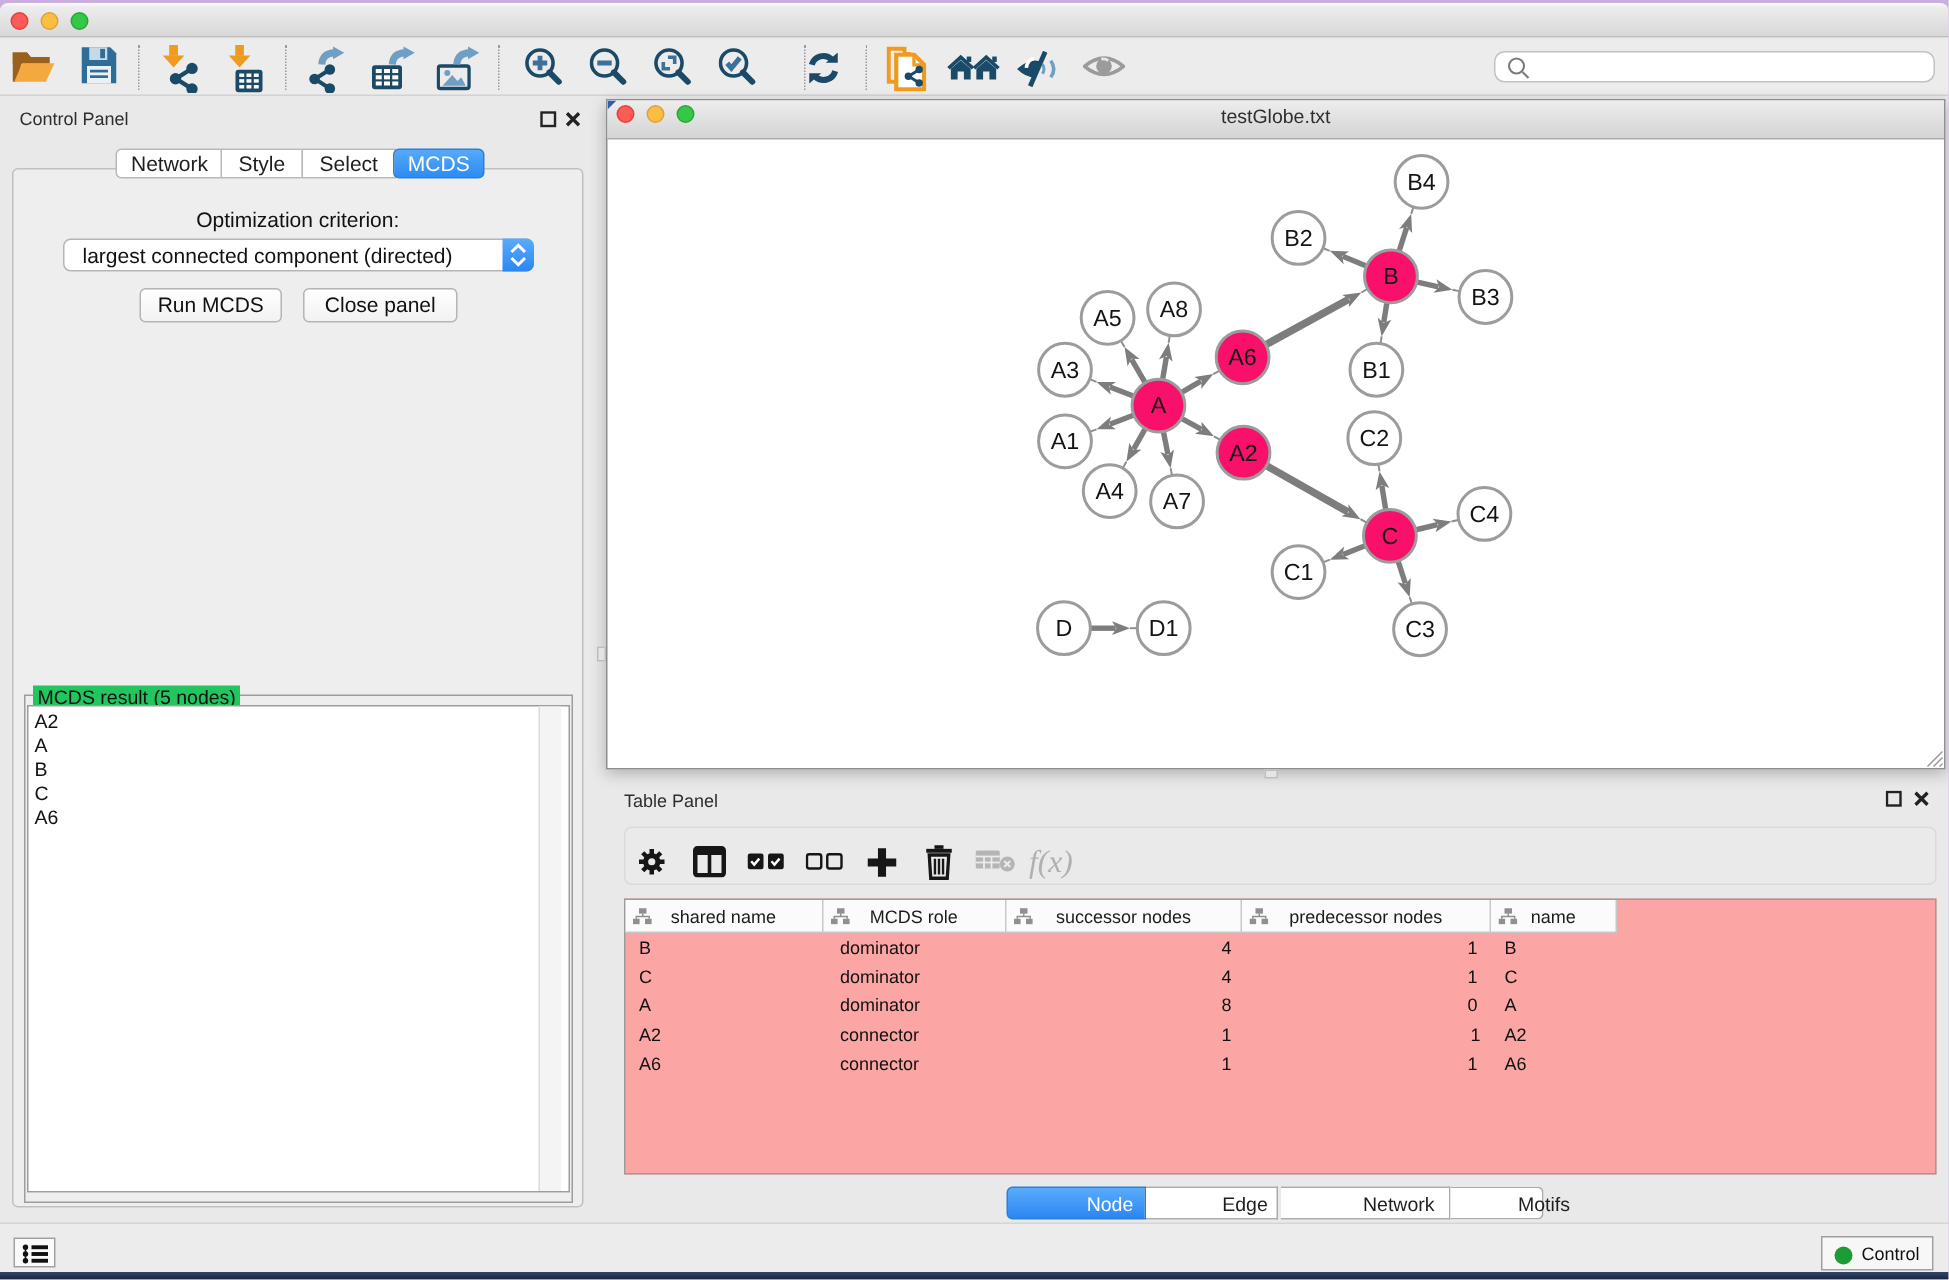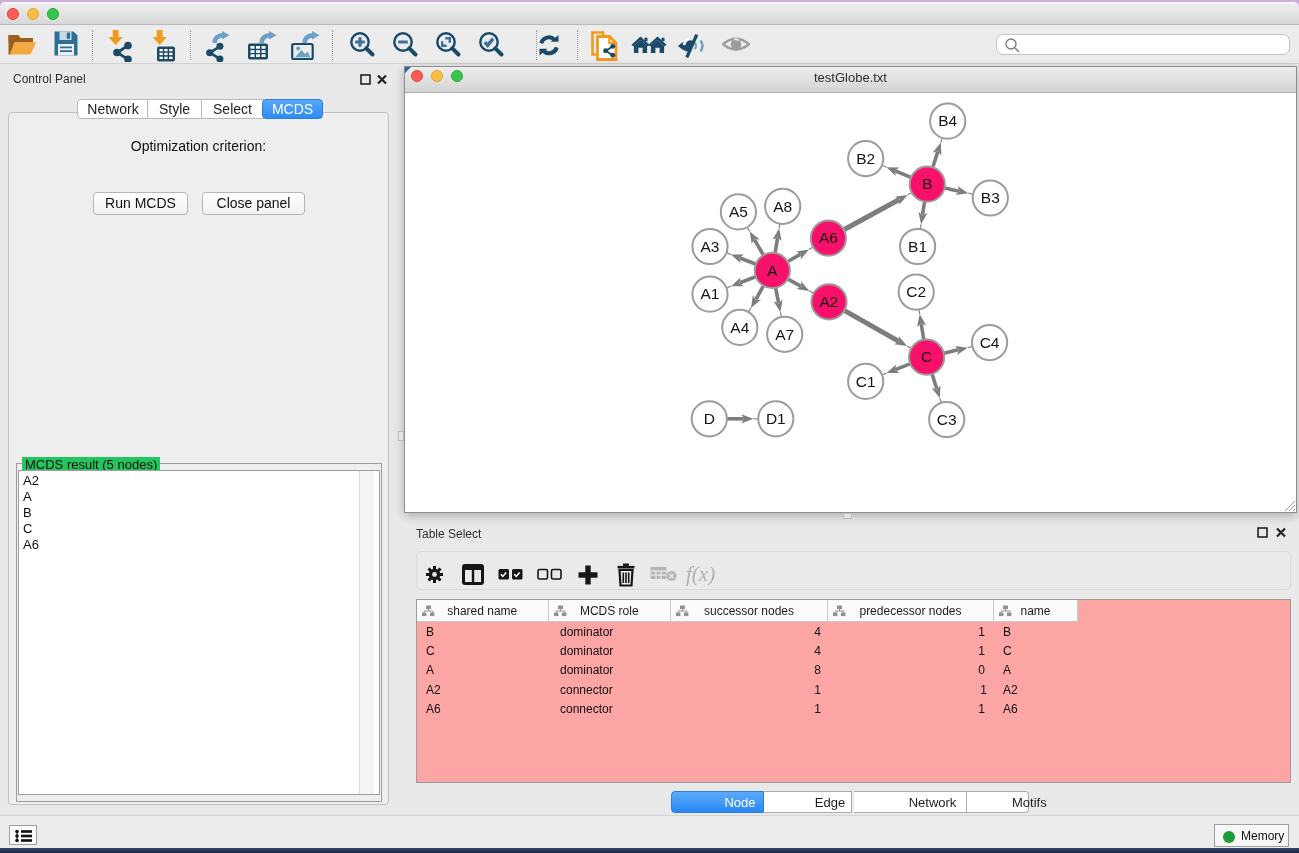--- a/index.html
+++ b/index.html
@@ -252,20 +252,26 @@
   <svg class="abs" style="left:360px;top:72px" width="30" height="12">
       <rect x="1" y="1" width="9" height="9" fill="none" stroke="#222" stroke-width="1.6"></rect>
       <path d="M18 1.5 L26 9.5 M26 1.5 L18 9.5" stroke="#222" stroke-width="2.2"></path>
     </svg>
   <div id="cp-panel"></div>
   <div class="cptab" id="tab-network">Network</div>
   <div class="cptab" id="tab-style">Style</div>
   <div class="cptab" id="tab-select">Select</div>
   <div class="cptab" id="tab-mcds">MCDS</div>
   <div id="opt-label">Optimization criterion:</div>
+  <div id="opt-select">largest connected component (directed)
+    <div id="opt-spin"><svg width="21" height="22">
+          <path d="M6 9 L10.5 4.5 L15 9" fill="none" stroke="#fff" stroke-width="2"></path>
+          <path d="M6 13 L10.5 17.5 L15 13" fill="none" stroke="#fff" stroke-width="2"></path>
+        </svg></div>
+  </div>
   <div class="btn" id="btn-run">Run MCDS</div>
   <div class="btn" id="btn-close">Close panel</div>
   <div id="mcds-group"></div>
   <div id="mcds-legend">MCDS result (5 nodes)</div>
   <div id="mcds-list">A2<br>A<br>B<br>C<br>A6
     <div id="mcds-scroll"></div>
   </div>
 
   <div id="netwin">
     <svg style="position:absolute;left:0;top:0;z-index:5" width="8" height="8">
@@ -373,21 +379,21 @@
 <text x="377.7" y="246.5" text-anchor="middle" font-size="15.5" fill="#141414" font-family="Liberation Sans, sans-serif">A7</text>
 <text x="582.6" y="254.79999999999998" text-anchor="middle" font-size="15.5" fill="#141414" font-family="Liberation Sans, sans-serif">C4</text>
 <text x="519.6" y="269.4" text-anchor="middle" font-size="15.5" fill="#141414" font-family="Liberation Sans, sans-serif">C</text>
 <text x="458.7" y="293.59999999999997" text-anchor="middle" font-size="15.5" fill="#141414" font-family="Liberation Sans, sans-serif">C1</text>
 <text x="539.7" y="331.7" text-anchor="middle" font-size="15.5" fill="#141414" font-family="Liberation Sans, sans-serif">C3</text>
 <text x="302.3" y="331.0" text-anchor="middle" font-size="15.5" fill="#141414" font-family="Liberation Sans, sans-serif">D</text>
 <text x="368.8" y="331.0" text-anchor="middle" font-size="15.5" fill="#141414" font-family="Liberation Sans, sans-serif">D1</text>
 </svg>
   </div>
 
-  <div id="tp-title">Table Select</div>
+  <div id="tp-title">Table Panel</div>
   <svg class="abs" style="left:1257px;top:525px" width="32" height="12">
       <rect x="1" y="1" width="9" height="9" fill="none" stroke="#222" stroke-width="1.6"></rect>
       <path d="M20 1.5 L28 9.5 M28 1.5 L20 9.5" stroke="#222" stroke-width="2.2"></path>
     </svg>
   <div class="abs" style="left:416px;top:549px;width:875px;height:39px;background:#eaeaea;border:1px solid #dadada;border-radius:5px"></div>
   <div id="tbl-toolbar">
       <svg style="position:absolute;left:10px;top:6px" width="22" height="18">
         <g fill="#161616">
           <circle cx="8.5" cy="8.5" r="5.8"></circle>
           <rect x="7" y="0" width="3" height="17" transform="rotate(0 8.5 8.5)"></rect>
@@ -523,17 +529,17 @@
           <circle cx="6" cy="9" r="1.8" fill="#111"></circle>
           <circle cx="6" cy="13.5" r="1.8" fill="#111"></circle>
         <line x1="6" y1="4" x2="6" y2="14" stroke="#111" stroke-width="1"></line>
         <rect x="10" y="3.2" width="11" height="2.6" fill="#111"></rect>
           <rect x="10" y="7.7" width="11" height="2.6" fill="#111"></rect>
           <rect x="10" y="12.2" width="11" height="2.6" fill="#111"></rect>
       </svg>
     </div>
     <div id="sb-mem">
         <div class="dot"></div>
-        <div class="lbl">Memory</div>
+        <div class="lbl">Control</div>
       </div>
   </div>
 </div>
 <div id="wall-bottom"></div>
 
 </body></html>

